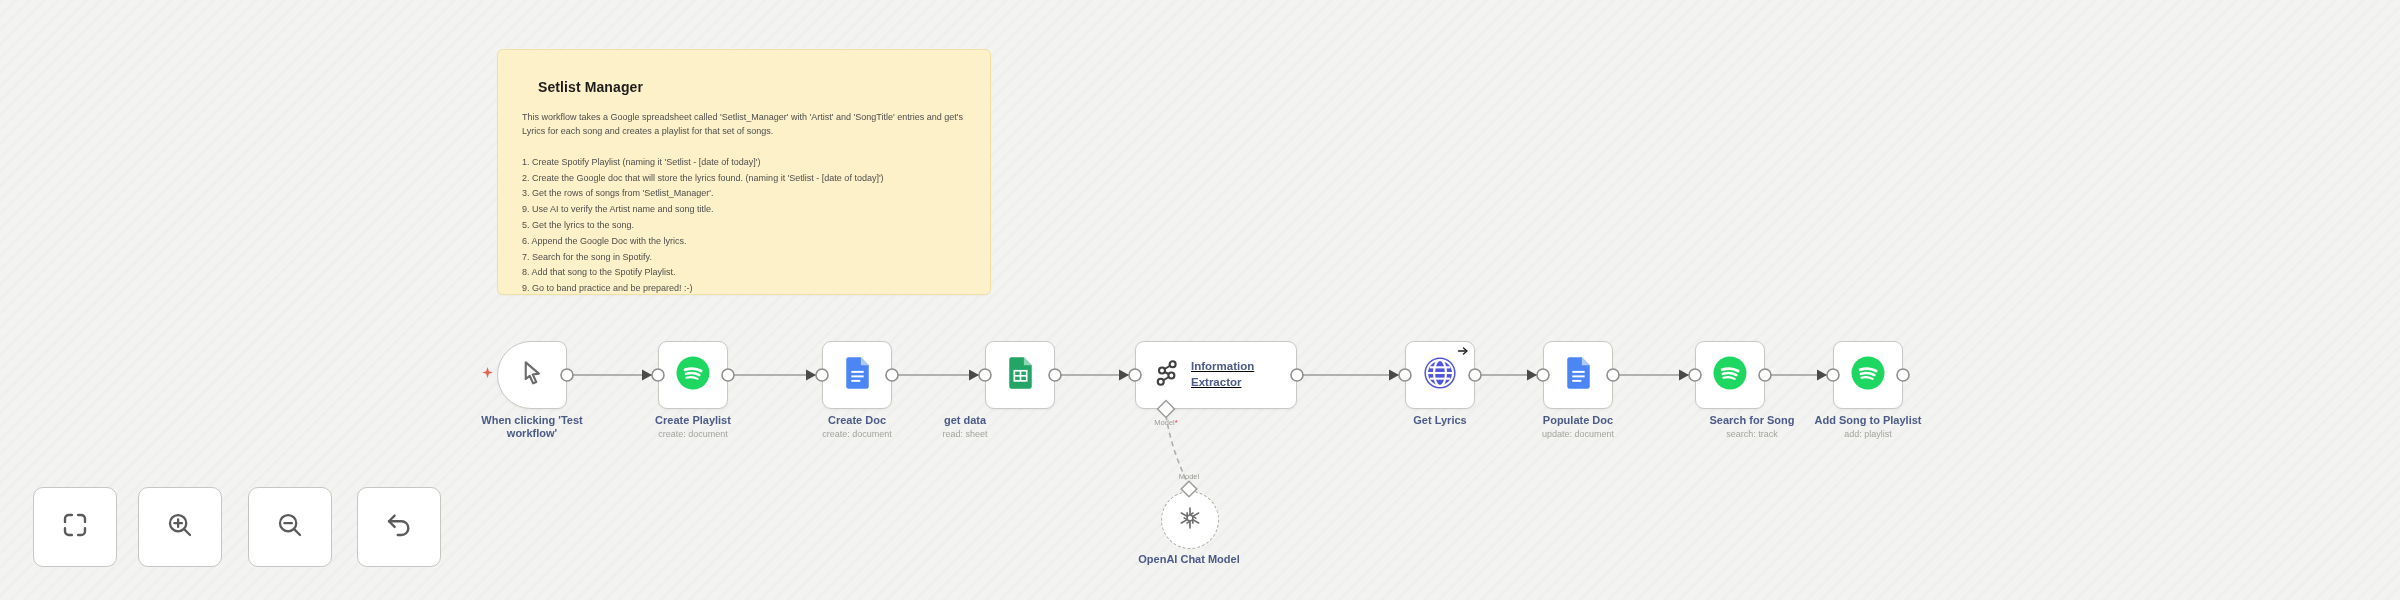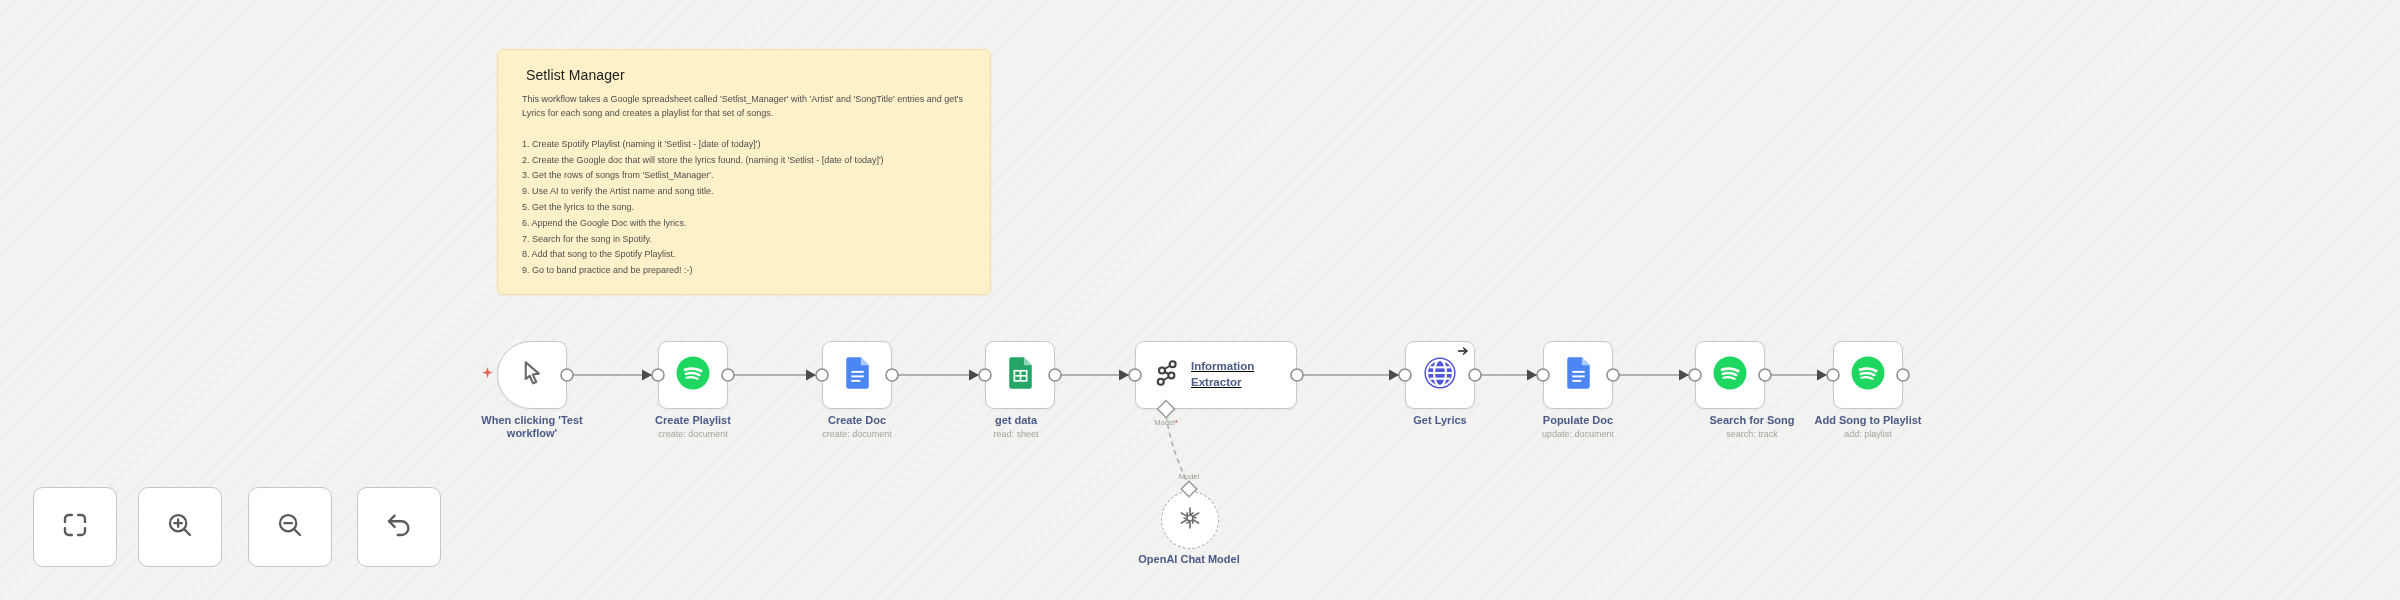--- a/index.html
+++ b/index.html
@@ -8,21 +8,21 @@
     position:relative; width:2400px; height:600px; overflow:hidden;
     background:#f3f3f1;
     background-image:repeating-linear-gradient(135deg, rgba(0,0,0,0.016) 0px, rgba(0,0,0,0.016) 3px, transparent 3px, transparent 10px);
   }
   
   .sticky{
     position:absolute; left:497px; top:49px; width:494px; height:246px;
     background:#fdf1c9; border:1px solid #f0e0a8; border-radius:6px;
     box-sizing:border-box; padding:13px 24px; box-shadow:0 1px 2px rgba(0,0,0,0.04);
   }
-  .sticky h1{margin:4px; font-size:14px; font-weight:normal; color:#1c1c1c; letter-spacing:.1px;}
+  .sticky h1{margin:16px; font-size:14px; font-weight:bold; color:#1c1c1c; letter-spacing:.1px;}
   .sticky .desc{margin-top:10px; font-size:9px; line-height:1.55; color:#4e4e4c; width:452px;}
   .sticky .steps{margin-top:16px;}
   .sticky .steps div{font-size:9px; line-height:15.8px; color:#4e4e4c;}
   
   .node{
     position:absolute; top:341px; height:68px; box-sizing:border-box;
     background:#ffffff; border:1.7px solid #c9c9c4; border-radius:9px;
     display:flex; align-items:center; justify-content:center;
     box-shadow:0 1px 3px rgba(0,0,0,0.05);
     text-decoration:underline;
@@ -136,21 +136,21 @@
         <path d="M4 1 h11 l7 7 v19 a2 2 0 0 1 -2 2 H4 a2 2 0 0 1 -2 -2 V3 a2 2 0 0 1 2 -2 Z" fill="#23a566"></path>
         <path d="M15 1 l7 7 h-7 Z" fill="#8fd6b4"></path>
         <g stroke="#fff" stroke-width="1.5" fill="none">
           <rect x="6.5" y="13" width="11" height="9"></rect>
           <line x1="6.5" y1="17.5" x2="17.5" y2="17.5"></line>
           <line x1="12" y1="13" x2="12" y2="22"></line>
         </g>
       </svg>
     </span>
   </div>
-  <div class="nlabel" style="left:1016px;">
+  <div class="nlabel" style="left:965px;">
     <div class="t">get data</div>
     <div class="s">read: sheet</div>
   </div>
 
   <div class="node wide" style="left:1135px;width:162px;">
     <span>
       <svg viewBox="0 0 24 24" width="30" height="30">
         <g stroke="#3f3f3f" stroke-width="1.6">
           <line x1="16.5" y1="5" x2="8" y2="10"></line>
           <line x1="8" y1="10" x2="15.5" y2="14"></line>

